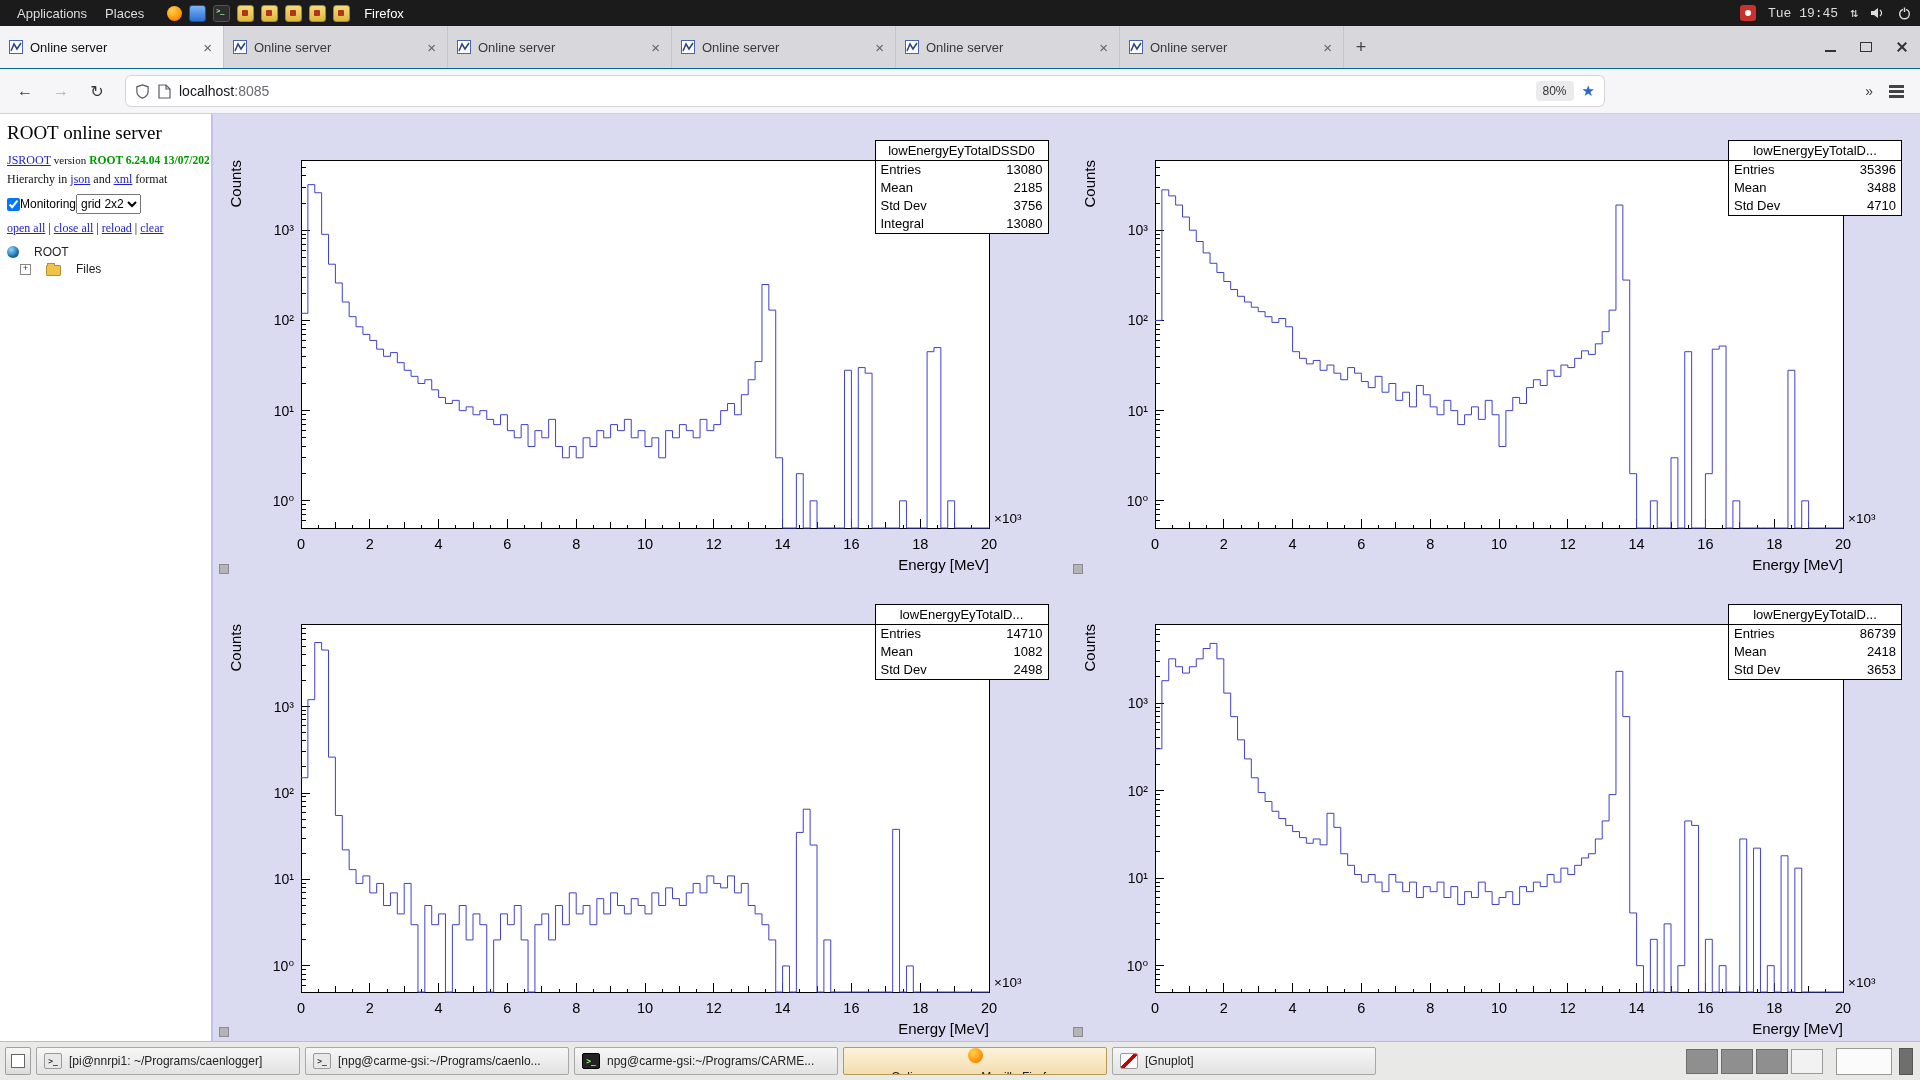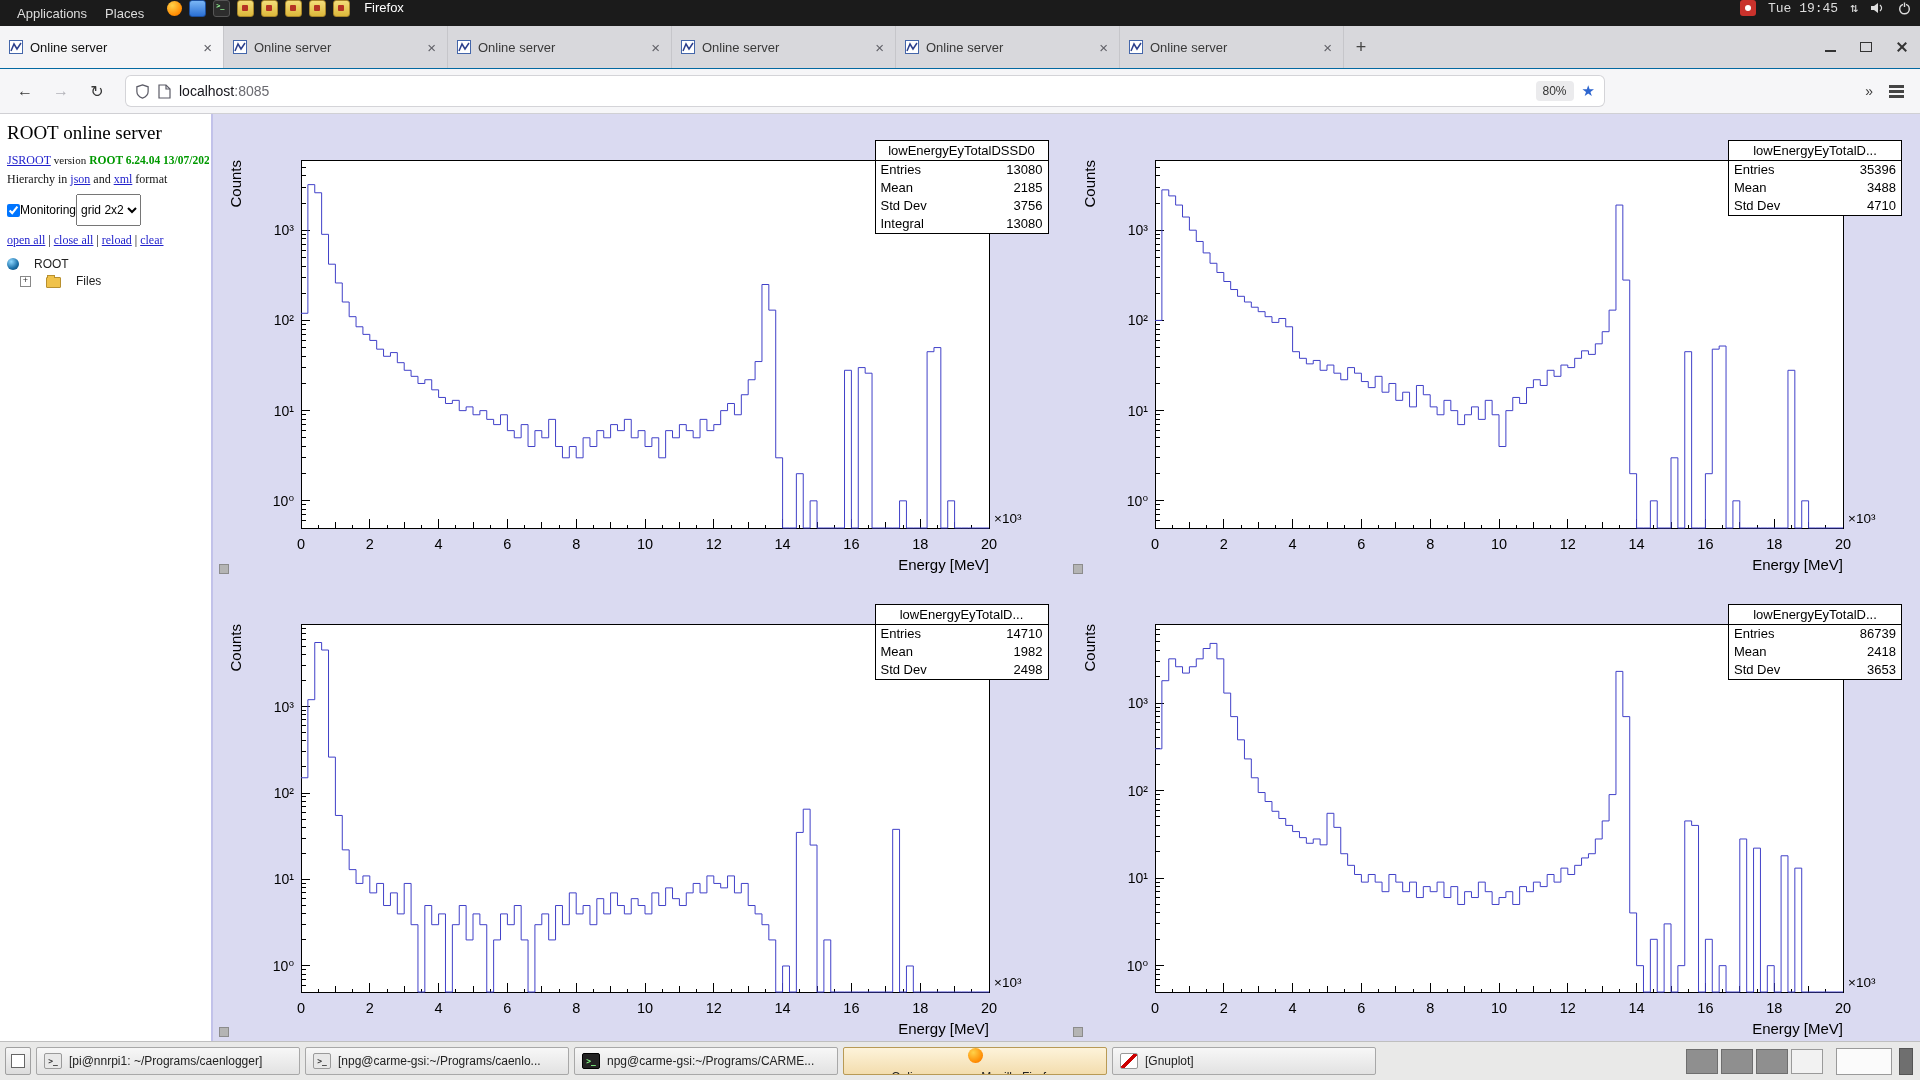--- a/index.html
+++ b/index.html
@@ -2,21 +2,21 @@
 <html><head>
 <meta charset="utf-8">
 <style>
   html,body{margin:0;padding:0;}
   body{width:1920px;height:1080px;overflow:hidden;background:#000;
        font-family:"Liberation Sans","DejaVu Sans",sans-serif;
        display:flex;flex-direction:column;}
 
   
   .top-panel{height:26px;flex:none;background:#1b1b1b;color:#ddd;display:flex;
-             align-items:flex-start;font-size:13px;padding:0 8px;}
+             align-items:center;font-size:13px;padding:0 8px;}
   .menu-item{padding:0 9px;height:100%;display:flex;align-items:center;cursor:default;}
   .launchers{display:flex;gap:7px;margin-left:14px;align-items:center;}
   .l-ico{display:inline-block;width:15px;height:15px;border-radius:3px;}
   .l-firefox{border-radius:50%;background:radial-gradient(circle at 35% 30%,#ffd24a,#ff8a00 70%,#d8560b);}
   .l-files{background:linear-gradient(#7ab6f5,#2a6fd4);border:1px solid #1c4f9e;}
   .l-term{background:#2d2d2d;border:1px solid #555;position:relative;}
   .l-term::before{content:">_";position:absolute;left:2px;top:1px;font:bold 7px "DejaVu Sans Mono",monospace;color:#9f9;}
   .l-app{background:linear-gradient(#f3dd7a,#dcb83a);border:1px solid #a8862b;position:relative;}
   .l-app::before{content:"";position:absolute;left:4px;top:4px;width:6px;height:6px;background:#b53324;border-radius:1px;}
   .active-app{margin-left:14px;color:#fff;}
@@ -69,21 +69,21 @@
   .content{flex:1;display:flex;min-height:0;background:#fff;}
   .sidebar{width:202px;flex:none;background:#fff;padding:6px 2px 0 7px;overflow:hidden;}
   .sb-title{font-family:"Liberation Serif","DejaVu Serif",serif;font-size:19px;color:#000;margin:2px 0 9px 0;}
   .sb-line{font-family:"Liberation Serif","DejaVu Serif",serif;font-size:12px;color:#111;
            margin:4px 0;white-space:nowrap;overflow:hidden;}
   .sb-link{color:#2222cc;text-decoration:underline;cursor:pointer;}
   .small-word{font-size:11px;}
   .version{color:#009900;font-weight:bold;font-size:11.5px;}
   .monitor-row{display:flex;align-items:center;font-size:12px;margin:7px 0;}
   .monitor-row input{margin:0;width:13px;height:13px;}
-  .monitor-row select{font-size:12px;height:32px;}
+  .monitor-row select{font-size:12px;height:20px;}
   .actions{font-family:"Liberation Serif","DejaVu Serif",serif;font-size:12px;margin:4px 0 2px 0;white-space:nowrap;}
   .tree{margin-top:9px;font-size:12px;color:#222;}
   .tree-row{display:flex;align-items:center;gap:15px;margin:3px 0;}
   .tree-row.indent{margin-left:13px;}
   .root-icon{width:12px;height:12px;border-radius:50%;flex:none;
              background:radial-gradient(circle at 35% 30%,#8fd8ff,#1b6fa8 60%,#0d3d63);}
   .expander{width:9px;height:9px;flex:none;border:1px solid #888;font-size:9px;line-height:7px;
             text-align:center;color:#333;background:#fff;box-sizing:content-box;}
   .folder-icon{width:13px;height:9px;flex:none;background:#f0c24a;border:1px solid #b8902f;
                border-radius:1px;position:relative;margin-top:2px;}
@@ -412,21 +412,21 @@
           <path d="M88.00,199.78H94.88V121.68H101.76V64.50H108.64V72.03H115.52V179.12H122.40V237.46H129.28V271.87H136.16V291.63H143.04V305.44H149.92V297.91H156.80V314.88H163.68V305.44H170.56V327.52H177.44V314.88H184.32V335.90H191.20V305.44H198.08V346.70H204.96V414.00H211.84V327.52H218.72V346.70H225.60V335.90H232.48V414.00H239.36V346.70H246.24V327.52H253.12V361.93H260.00V335.90H266.88V346.70H273.76V414.00H280.64V361.93H287.52V335.90H294.40V346.70H301.28V327.52H308.16V361.93H315.04V414.00H321.92V346.70H328.80V335.90H335.68V361.93H342.56V327.52H349.44V346.70H356.32V314.88H363.20V335.90H370.08V327.52H376.96V346.70H383.84V320.67H390.72V335.90H397.60V314.88H404.48V327.52H411.36V335.90H418.24V320.67H425.12V327.52H432.00V335.90H438.88V314.88H445.76V327.52H452.64V309.87H459.52V320.67H466.40V327.52H473.28V314.88H480.16V305.44H487.04V314.88H493.92V297.91H500.80V305.44H507.68V309.87H514.56V297.91H521.44V314.88H528.32V305.44H535.20V327.52H542.08V335.90H548.96V346.70H555.84V361.93H562.72V414.00H569.60V387.97H576.48V414.00H583.36V254.43H590.24V231.18H597.12V267.07H604.00V414.00H610.88V361.93H617.76V414.00H624.64V414.00H631.52V414.00H638.40V414.00H645.28V414.00H652.16V414.00H659.04V414.00H665.92V414.00H672.80V414.00H679.68V251.35H686.56V414.00H693.44V387.97H700.32V414.00H707.20V414.00H714.08V414.00H720.96V414.00H727.84V414.00H734.72V414.00H741.60V414.00H748.48V414.00H755.36V414.00H762.24V414.00H769.12V414.00H776.00" stroke="#4040c8" stroke-width="1" fill="none"></path>
         </svg>
         <div class="stats">
           <div class="stats-title">lowEnergyEyTotalD...</div>
           <div class="stats-row">
             <span>Entries</span>
             <span>14710</span>
           </div>
           <div class="stats-row">
             <span>Mean</span>
-            <span>1982</span>
+            <span>1082</span>
           </div>
           <div class="stats-row">
             <span>Std Dev</span>
             <span>2498</span>
           </div>
         </div>
         <div class="grip"></div>
       </div>
       <div class="pad">
         <svg width="854" height="464" font-family="&quot;Liberation Sans&quot;,&quot;DejaVu Sans&quot;,sans-serif">

